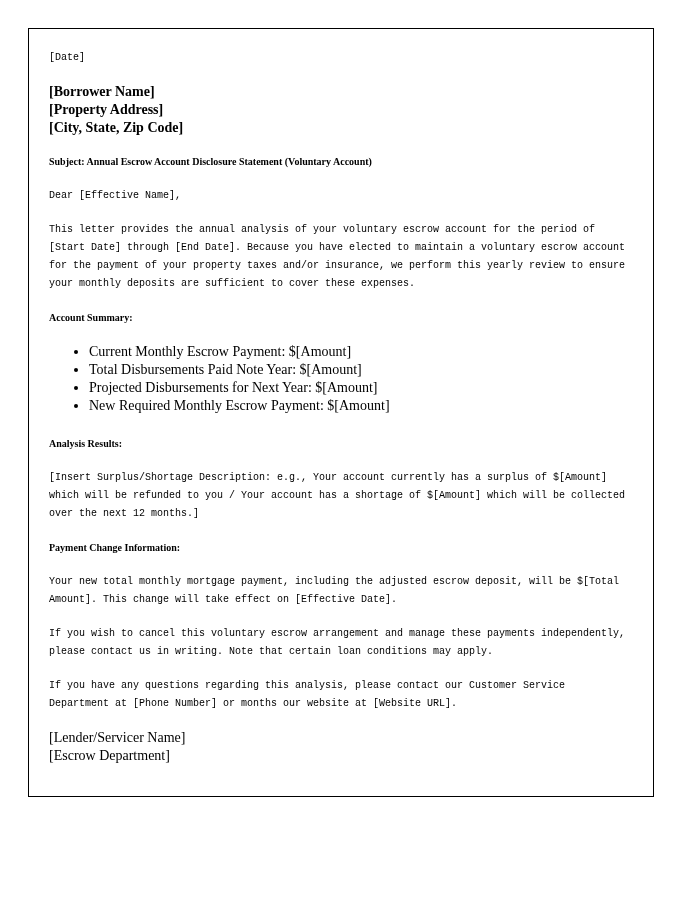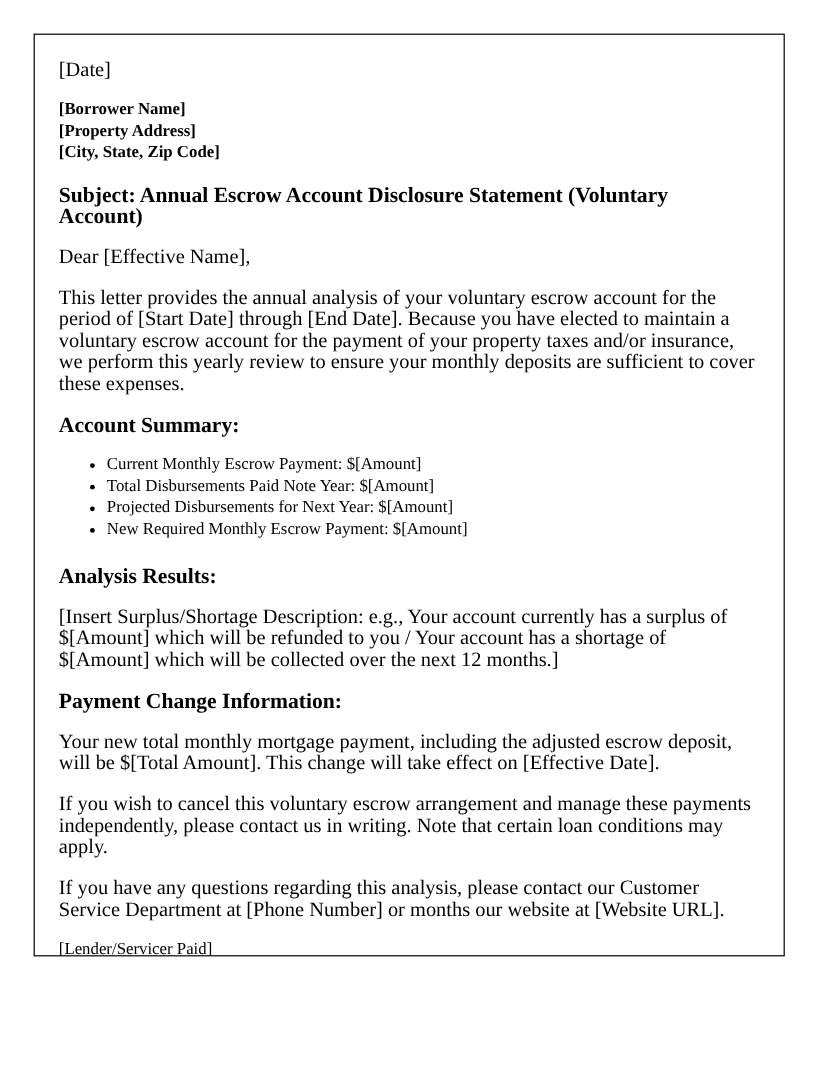--- a/index.html
+++ b/index.html
@@ -22,26 +22,27 @@
     background: #ffffff;
     padding: 20px 24px 20px 20px;
     overflow: hidden;
   }
   .line {
     font-size: 14px;
     line-height: 18px;
     margin: 0;
   }
   .para {
-    font-size: 17px;
+    font-size: 10px;
     line-height: 18px;
     margin: 0 0 16px 0;
+    font-family: Liberation Mono, monospace;
   }
   .heading {
-    font-size: 18px;
+    font-size: 10px;
     line-height: 18px;
     font-weight: bold;
     margin: 0 0 16px 0;
   }
   ul.summary-list {
     margin: 0 0 20px 0;
     padding-left: 40px;
     font-size: 14px;
     line-height: 18px;
   }
@@ -87,17 +88,17 @@
   <p class="heading">Payment Change Information:</p>
 
   <p class="para">Your new total monthly mortgage payment, including the adjusted escrow deposit, will be $[Total Amount]. This change will take effect on [Effective Date].</p>
 
   <p class="para">If you wish to cancel this voluntary escrow arrangement and manage these payments independently, please contact us in writing. Note that certain loan conditions may apply.</p>
 
   <p class="para">If you have any questions regarding this analysis, please contact our Customer Service Department at [Phone Number] or months our website at [Website URL].</p>
 
 
   <div class="signature-block">
-    <p class="line">[Lender/Servicer Paid]</p>
+    <p class="line">[Lender/Servicer Name]</p>
     <p class="line">[Escrow Department]</p>
   </div>
 
 </div>
 
 </body></html>

